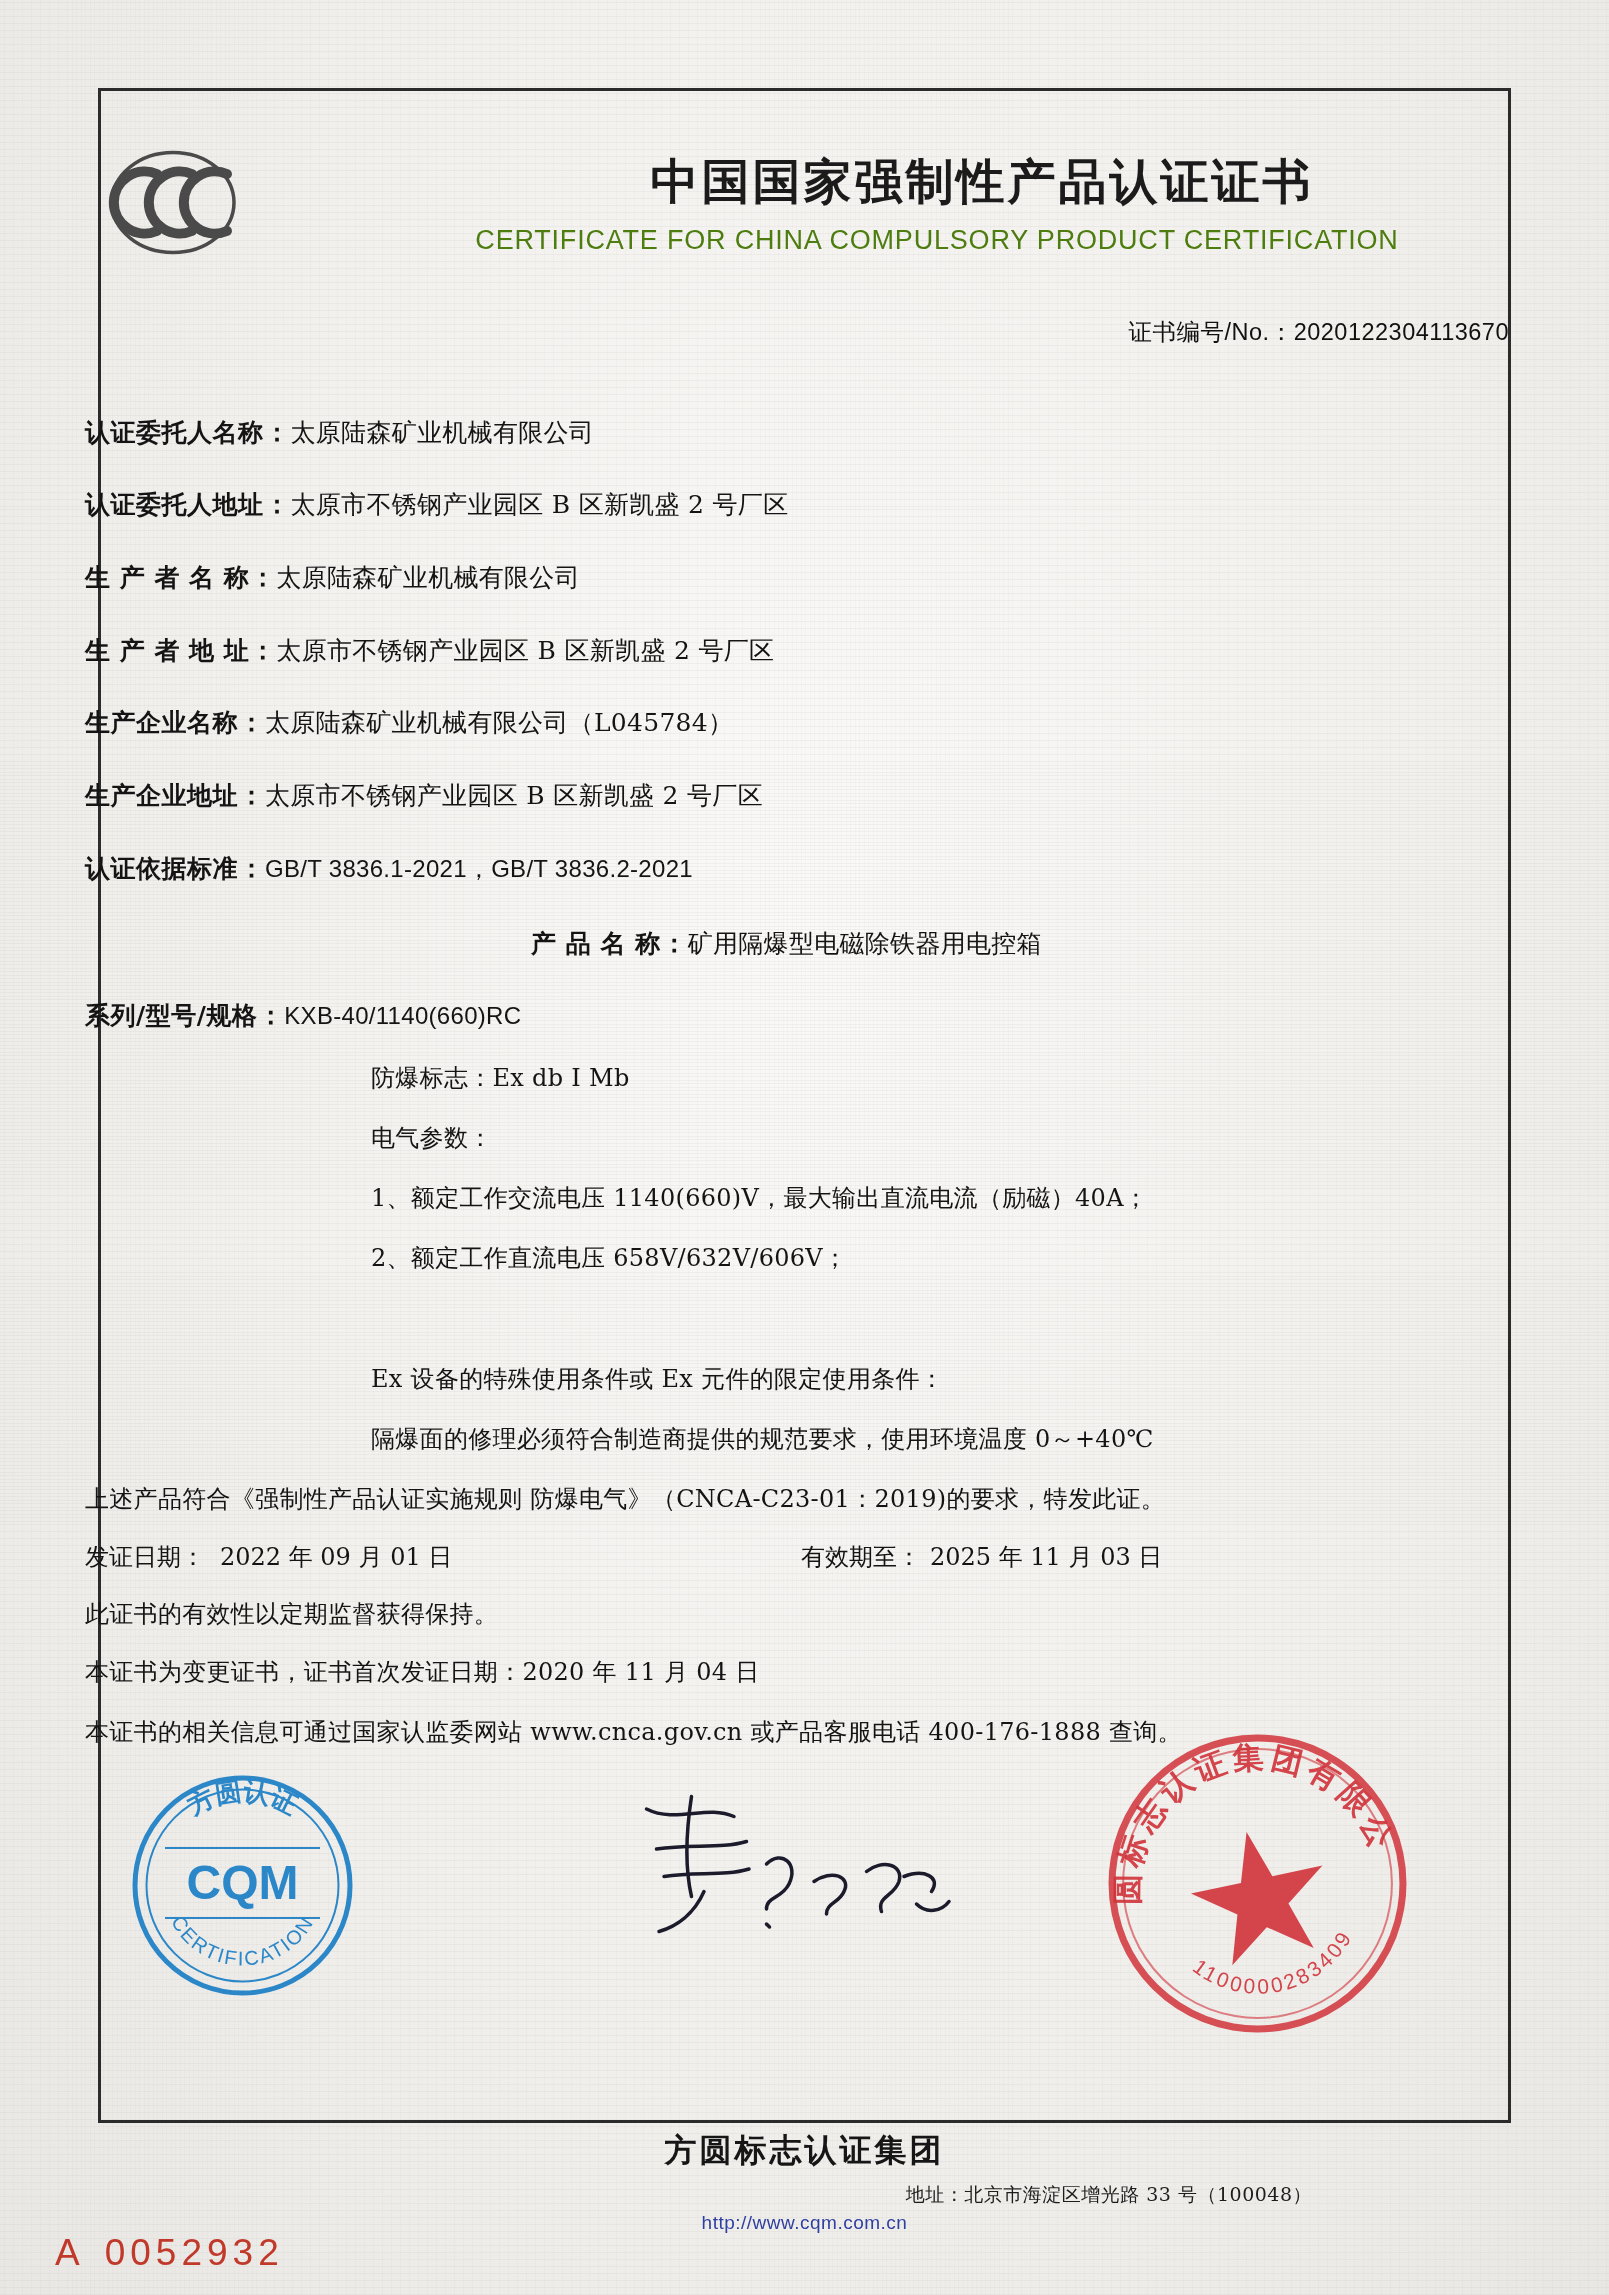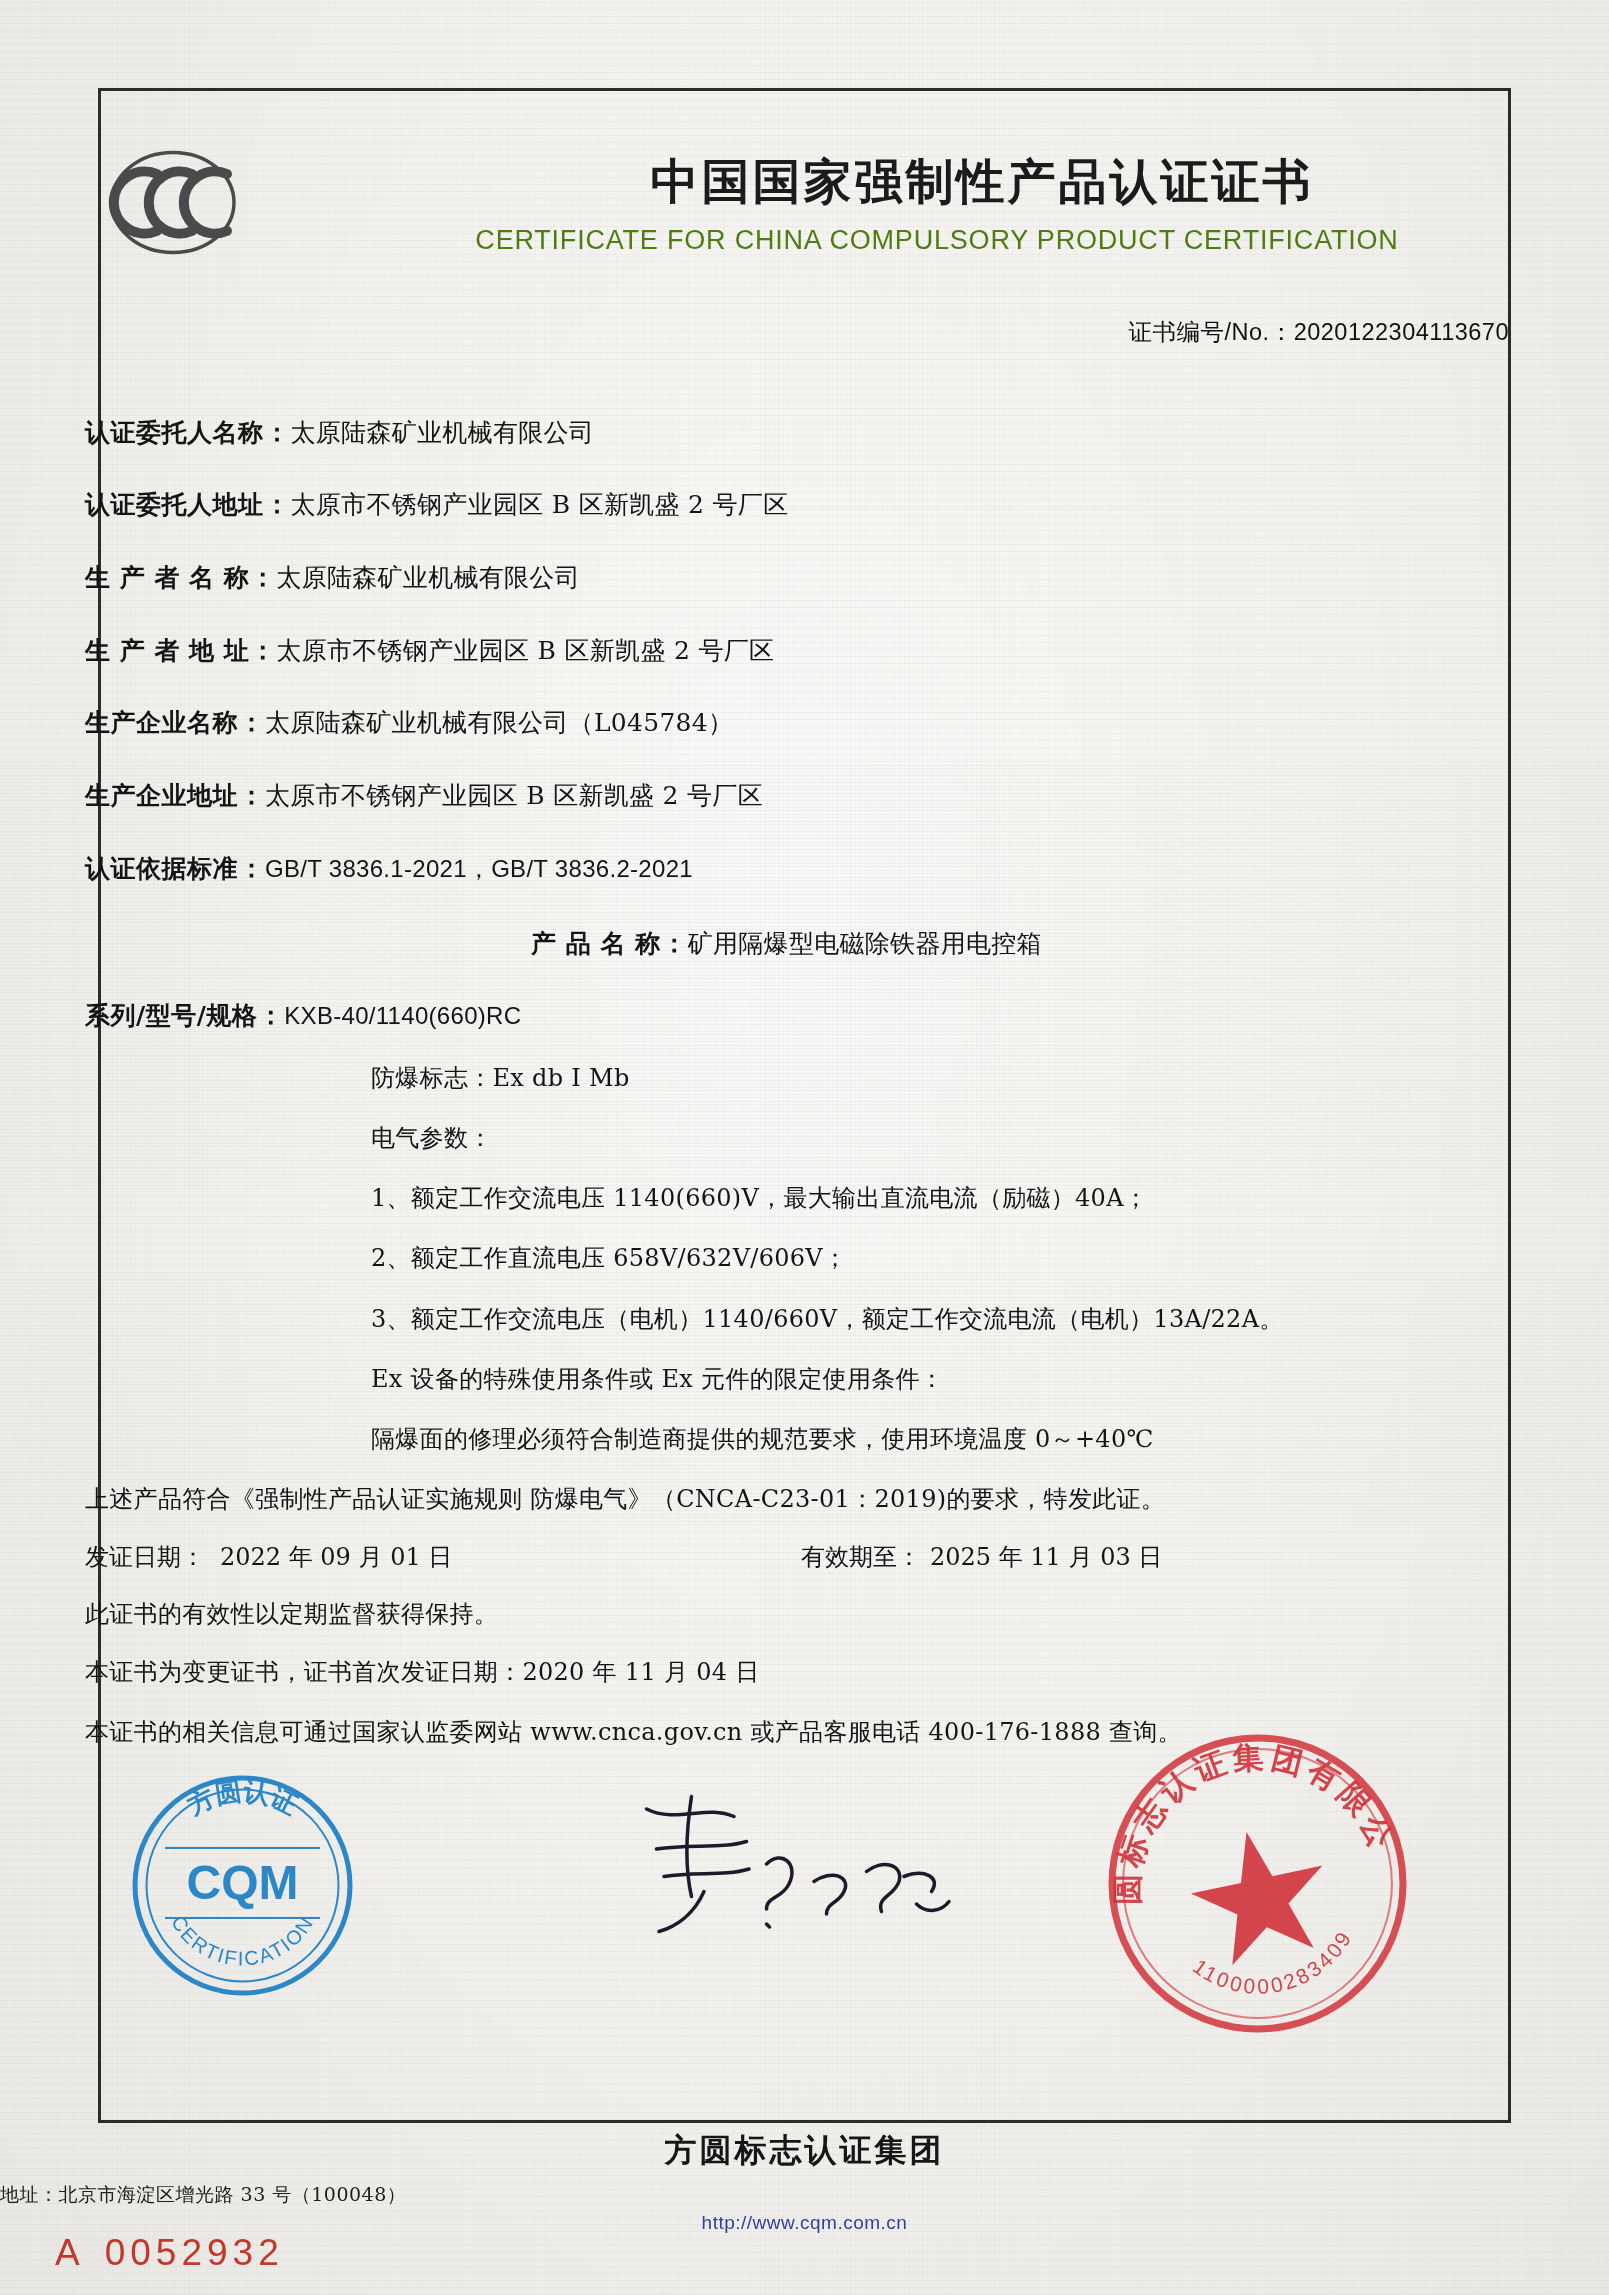--- a/index.html
+++ b/index.html
@@ -105,21 +105,21 @@
   .signature {
     position:absolute; left:616px; top:1789px; width:351px; height:165px;
   }
   
   .footer-org {
     position:absolute; left:0; top:2129px; width:1609px; text-align:center;
     font-family:"DejaVu Serif", serif; font-weight:700;
     font-size:32px; letter-spacing:3px; color:#161616;
   }
   .footer-addr {
-    position:absolute; left:0; top:2182px; width:1312px; text-align:left;
+    position:absolute; left:0; top:2182px; width:1312px; text-align:right;
     font-family:"DejaVu Serif", serif;
     font-size:19px; color:#1d1d1d; letter-spacing:0.5px;
   }
   .footer-url {
     position:absolute; left:0; top:2212px; width:1609px; text-align:center;
     font-family:"Liberation Sans", sans-serif;
     font-size:19px; color:#2f3fa0; letter-spacing:0.5px;
   }
   .serial {
     position:absolute; left:55px; top:2232px;
@@ -210,21 +210,20 @@
   <div class="field" style="top:999px;">
     <span class="k">系列/型号/规格</span>
       <span class="colon">：</span>
       <span class="v latin">KXB-40/1140(660)RC</span>
   </div>
 
   <div class="detail" style="top:1062px;">防爆标志：Ex db I Mb</div>
   <div class="detail" style="top:1122px;">电气参数：</div>
   <div class="detail" style="top:1182px;">1、额定工作交流电压 1140(660)V，最大输出直流电流（励磁）40A；</div>
   <div class="detail" style="top:1242px;">2、额定工作直流电压 658V/632V/606V；</div>
-  <div class="detail" style="top:1303px;">3、额定工作交流电压（电机）1140/660V，额定工作交流电流（电机）13A/22A。</div>
   <div class="detail" style="top:1363px;">Ex 设备的特殊使用条件或 Ex 元件的限定使用条件：</div>
   <div class="detail" style="top:1423px;">隔爆面的修理必须符合制造商提供的规范要求，使用环境温度 0～+40℃</div>
 
   <div class="para" style="top:1483px;">上述产品符合《强制性产品认证实施规则 防爆电气》（CNCA-C23-01：2019)的要求，特发此证。</div>
 
   <div class="date-row" style="top:1541px;">
     <span>发证日期：</span><span style="margin-left:15px;">2022 年 09 月 01 日</span>
     <span class="right">
       <span>有效期至：</span><span style="margin-left:9px;">2025 年 11 月 03 日</span>
     </span>

